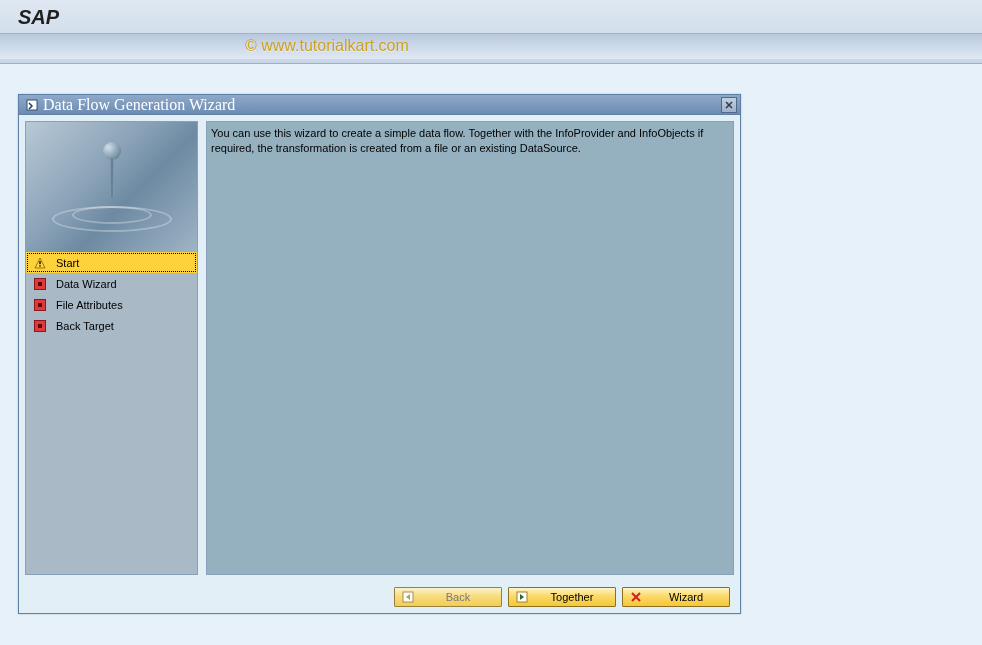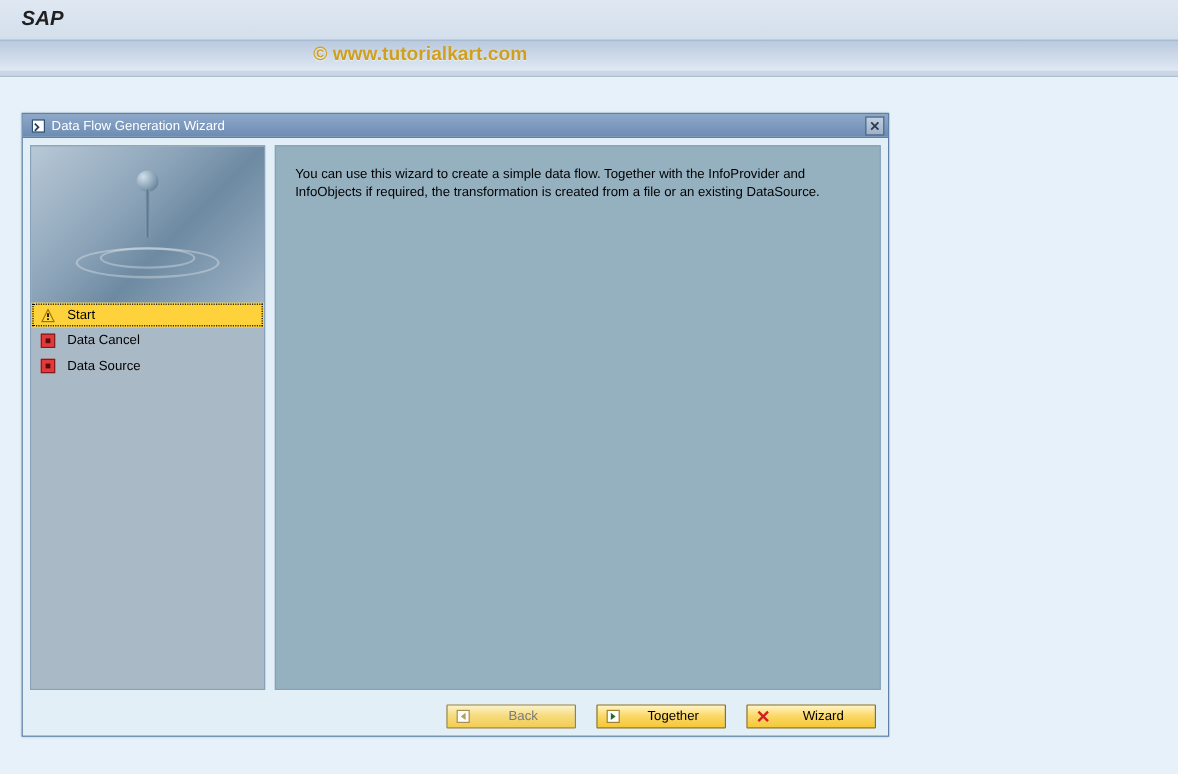--- a/index.html
+++ b/index.html
@@ -15,43 +15,43 @@
       height: 64px;
       background: linear-gradient(to bottom, #dfe8f2 0%, #c9d6e7 100%);
       border-bottom: 1px solid #a0b0c0;
       position: relative;
     }
     
     .sap-logo {
       position: absolute;
       top: 6px;
       left: 18px;
-      font-size: 17px;
+      font-size: 20px;
       font-weight: bold;
       font-style: italic;
       color: #202020;
     }
     
     .header-toolbar {
       position: absolute;
       top: 33px;
       left: 0;
       right: 0;
       height: 26px;
       background: linear-gradient(to bottom, #b9c9de 0%, #e0e9f3 100%);
       border-top: 1px solid #9db3cc;
     }
     
     .watermark {
       position: absolute;
       top: 37px;
-      left: 261px;
+      left: 245px;
       font-size: 16px;
       color: #cfa020;
-      font-weight: bold;
+      font-weight: normal;
       text-shadow: 0 1px 1px rgba(255,255,255,0.6);
     }
     
     .main-area {
       background: #e6f1f9;
       height: 581px;
       padding-top: 30px;
       padding-left: 18px;
     }
     
@@ -78,22 +78,23 @@
       width: 14px;
       height: 14px;
       margin-right: 4px;
       display: inline-flex;
       align-items: center;
       justify-content: center;
     }
     
     .wizard-title {
       color: #ffffff;
-      font-size: 11px;
-      flex: 1;
+      font-size: 16px;
+      flex: 1;
+      font-family: Liberation Serif, serif;
     }
     
     .close-btn {
       width: 16px;
       height: 16px;
       background: linear-gradient(to bottom, #c0d0e0, #a0b0c8);
       border: 1px solid #506a88;
       display: flex;
       align-items: center;
       justify-content: center;
@@ -105,21 +106,21 @@
     
     .wizard-body {
       display: flex;
       flex: 1;
       padding: 6px;
       gap: 8px;
       min-height: 0;
     }
     
     .left-panel {
-      width: 196px;
+      width: 173px;
       border: 1px solid #88a0b8;
       background: #aab9c6;
       display: flex;
       flex-direction: column;
       overflow: hidden;
       justify-content: space-between;
     }
     
     .water-image {
       height: 130px;
@@ -207,36 +208,36 @@
       position: absolute;
       top: 3px; left: 3px;
       width: 4px; height: 4px;
       background: #5a0a0a;
     }
     
     .right-panel {
       flex: 1;
       border: 1px solid #88a0b8;
       background: #95b1c0;
-      padding: 16px;
+      padding: 4px;
     }
     
     .wizard-description {
       font-size: 11px;
       color: #000;
       line-height: 1.4;
     }
     
     .button-bar {
       height: 32px;
       display: flex;
       align-items: center;
       justify-content: flex-end;
       padding-right: 10px;
-      gap: 17px;
+      gap: 6px;
     }
     
     .wiz-btn {
       height: 20px;
       width: 108px;
       background: linear-gradient(to bottom, #fff4c4 0%, #fbd96b 45%, #f5c836 100%);
       border: 1px solid #8a7020;
       display: flex;
       align-items: center;
       padding: 0 6px;
@@ -303,25 +304,29 @@
               <svg width="12" height="12" viewBox="0 0 12 12">
                 <polygon points="6,1 11,11 1,11" fill="#ffd840" stroke="#a07000" stroke-width="1"></polygon>
                 <rect x="5.3" y="4" width="1.4" height="3.2" fill="#000"></rect>
                 <rect x="5.3" y="8.3" width="1.4" height="1.3" fill="#000"></rect>
               </svg>
             </span>
             <span>Start</span>
           </div>
           <div class="step-item">
             <span class="step-icon pending"></span>
-            <span>Data Cancel</span>
+            <span>Data Wizard</span>
           </div>
           <div class="step-item">
             <span class="step-icon pending"></span>
-            <span>Data Source</span>
+            <span>File Attributes</span>
+          </div>
+          <div class="step-item">
+            <span class="step-icon pending"></span>
+            <span>Back Target</span>
           </div>
         </div>
       </div>
 
       <div class="right-panel">
         <div class="wizard-description">You can use this wizard to create a simple data flow. Together with the InfoProvider and InfoObjects if required, the transformation is created from a file or an existing DataSource.</div>
       </div>
     </div>
 
     <div class="button-bar">

